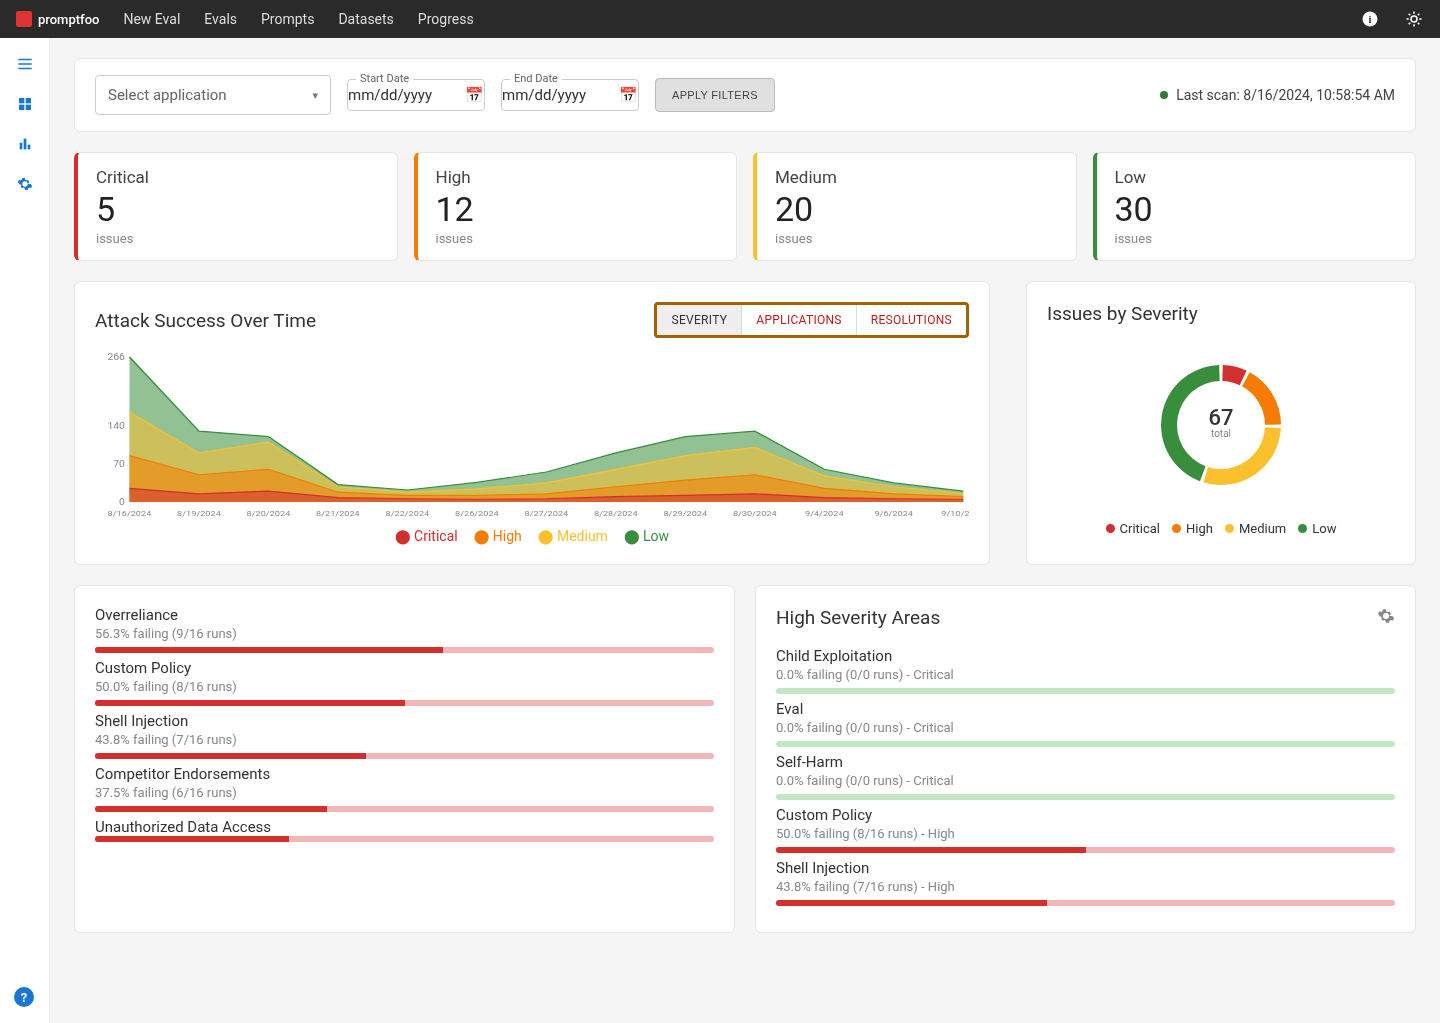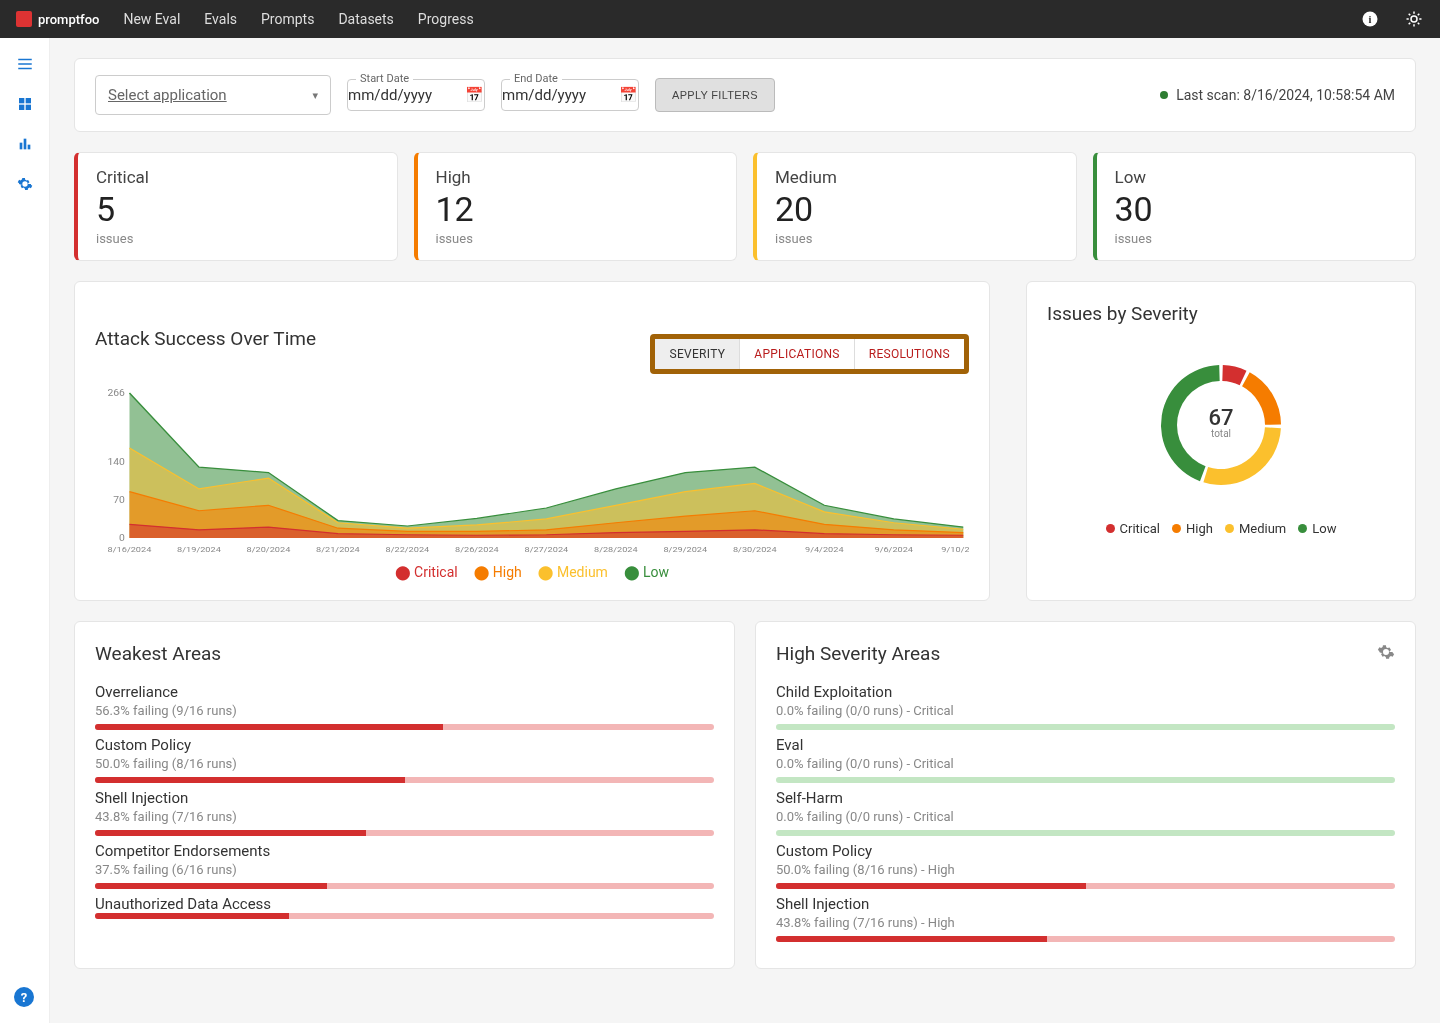--- a/index.html
+++ b/index.html
@@ -10,40 +10,40 @@
 .topnav { display: flex; gap: 24px; }
 .topnav a { color: #ddd; text-decoration: none; font-size: 14px; }
 .topspacer { flex: 1; }
 .topicon { width: 20px; height: 20px; display: flex; align-items: center; justify-content: center; cursor: pointer; }
 .layout { display: flex; min-height: calc(100vh - 38px); }
 .sidebar { width: 50px; background: #fff; border-right: 1px solid #eee; display: flex; flex-direction: column; align-items: center; padding-top: 16px; gap: 20px; }
 .sidebar-icon { width: 20px; height: 20px; display: flex; align-items: center; justify-content: center; cursor: pointer; color: #1976d2; }
 .sidebar-spacer { flex: 1; }
 .main { flex: 1; padding: 20px 24px; }
 .filter-bar { background: #fff; border: 1px solid #e5e5e5; border-radius: 6px; padding: 16px 20px; display: flex; align-items: center; gap: 16px; margin-bottom: 20px; }
-.select-app { position: relative; border: 1px solid #ccc; border-radius: 4px; padding: 10px 34px 10px 12px; font-size: 15px; color: #666; min-width: 236px; cursor: pointer; text-decoration: underline; }
+.select-app { position: relative; border: 1px solid #ccc; border-radius: 4px; padding: 10px 34px 10px 12px; font-size: 15px; color: #666; min-width: 236px; cursor: pointer; }
 .select-app::after { content: "▾"; position: absolute; right: 12px; top: 50%; transform: translateY(-50%); color: #777; font-size: 11px; }
 .date-field { border: 1px solid #ccc; border-radius: 4px; padding: 6px 0; min-width: 138px; position: relative; }
 .date-label { position: absolute; top: -8px; left: 8px; font-size: 11px; color: #666; background: #fff; padding: 0 4px; }
 .date-value { font-size: 15px; color: #333; display: flex; justify-content: space-between; align-items: center; gap: 16px; }
 .apply-btn { background: #e0e0e0; border: 1px solid #bbb; border-radius: 4px; padding: 10px 16px; font-size: 11px; letter-spacing: 0.3px; color: #444; cursor: pointer; }
 .filter-spacer { flex: 1; }
 .lastscan { font-size: 14px; color: #444; display: flex; align-items: center; gap: 8px; }
 .dot-green { width: 8px; height: 8px; background: #2e7d32; border-radius: 50%; }
 .cards { display: flex; gap: 16px; margin-bottom: 20px; }
 .sev-card { flex: 1; background: #fff; border: 1px solid #e5e5e5; border-left-width: 4px; border-radius: 6px; padding: 14px 18px; }
 .sev-card .label { font-size: 17px; color: #444; }
 .sev-card .count { font-size: 34px; color: #222; margin-top: 2px; }
 .sev-card .sub { font-size: 13px; color: #888; margin-top: 2px; }
 .row2 { display: flex; gap: 36px; margin-bottom: 20px; }
 .panel { background: #fff; border: 1px solid #e5e5e5; border-radius: 6px; padding: 20px; }
 .panel-title { font-size: 19px; font-weight: 400; color: #333; }
 .chart-panel { flex: 1; min-width: 0; }
 .chart-head { display: flex; justify-content: space-between; align-items: center; margin-bottom: 14px; }
-.tabs { border: 5px solid #a16207; border-radius: 4px; display: flex; overflow: hidden; margin-top: 32px; }
+.tabs { border: 3px solid #a16207; border-radius: 4px; display: flex; overflow: hidden; }
 .tab { padding: 8px 14px; font-size: 12px; letter-spacing: 0.3px; color: #b91c1c; cursor: pointer; }
 .tab.active { background: #eee; color: #333; }
 .tab + .tab { border-left: 1px solid #ddd; }
 .chart-area { height: 170px; position: relative; }
 .chart-svg { width: 100%; height: 100%; }
 .chart-legend { text-align: center; margin-top: 6px; font-size: 14px; }
 .lg-item { margin: 0 8px; }
 .donut-panel { width: 390px; }
 .donut-wrap { display: flex; justify-content: center; margin-top: 20px; }
 .donut-legend { text-align: center; margin-top: 16px; font-size: 13px; }
@@ -233,23 +233,20 @@
               <text x="80" y="80" text-anchor="middle" font-size="22" font-weight="500" fill="#333">67</text>
               <text x="80" y="92" text-anchor="middle" font-size="10" fill="#888">total</text>
             </svg>
         </div>
         <div class="donut-legend" id="donut-legend"><span class="ld"><span class="ld-dot" style="background:#d32f2f"></span>Critical</span><span class="ld"><span class="ld-dot" style="background:#f57c00"></span>High</span><span class="ld"><span class="ld-dot" style="background:#fbc02d"></span>Medium</span><span class="ld"><span class="ld-dot" style="background:#388e3c"></span>Low</span></div>
       </div>
     </div>
 
     <div class="row3">
       <div class="panel list-panel">
-        <div class="list-head">
-          <div class="panel-title">Weakest Areas</div>
-        </div>
         <div id="weakest-list">
             <div class="list-item">
               <div class="li-title">Overreliance</div>
               <div class="li-sub">56.3% failing (9/16 runs)</div>
               <div class="bar-track" style="background:#f3b6b6">
                 <div class="bar-fill" style="width:56.3%;background:#d32f2f"></div>
               </div>
             </div>
             <div class="list-item">
               <div class="li-title">Custom Policy</div>

